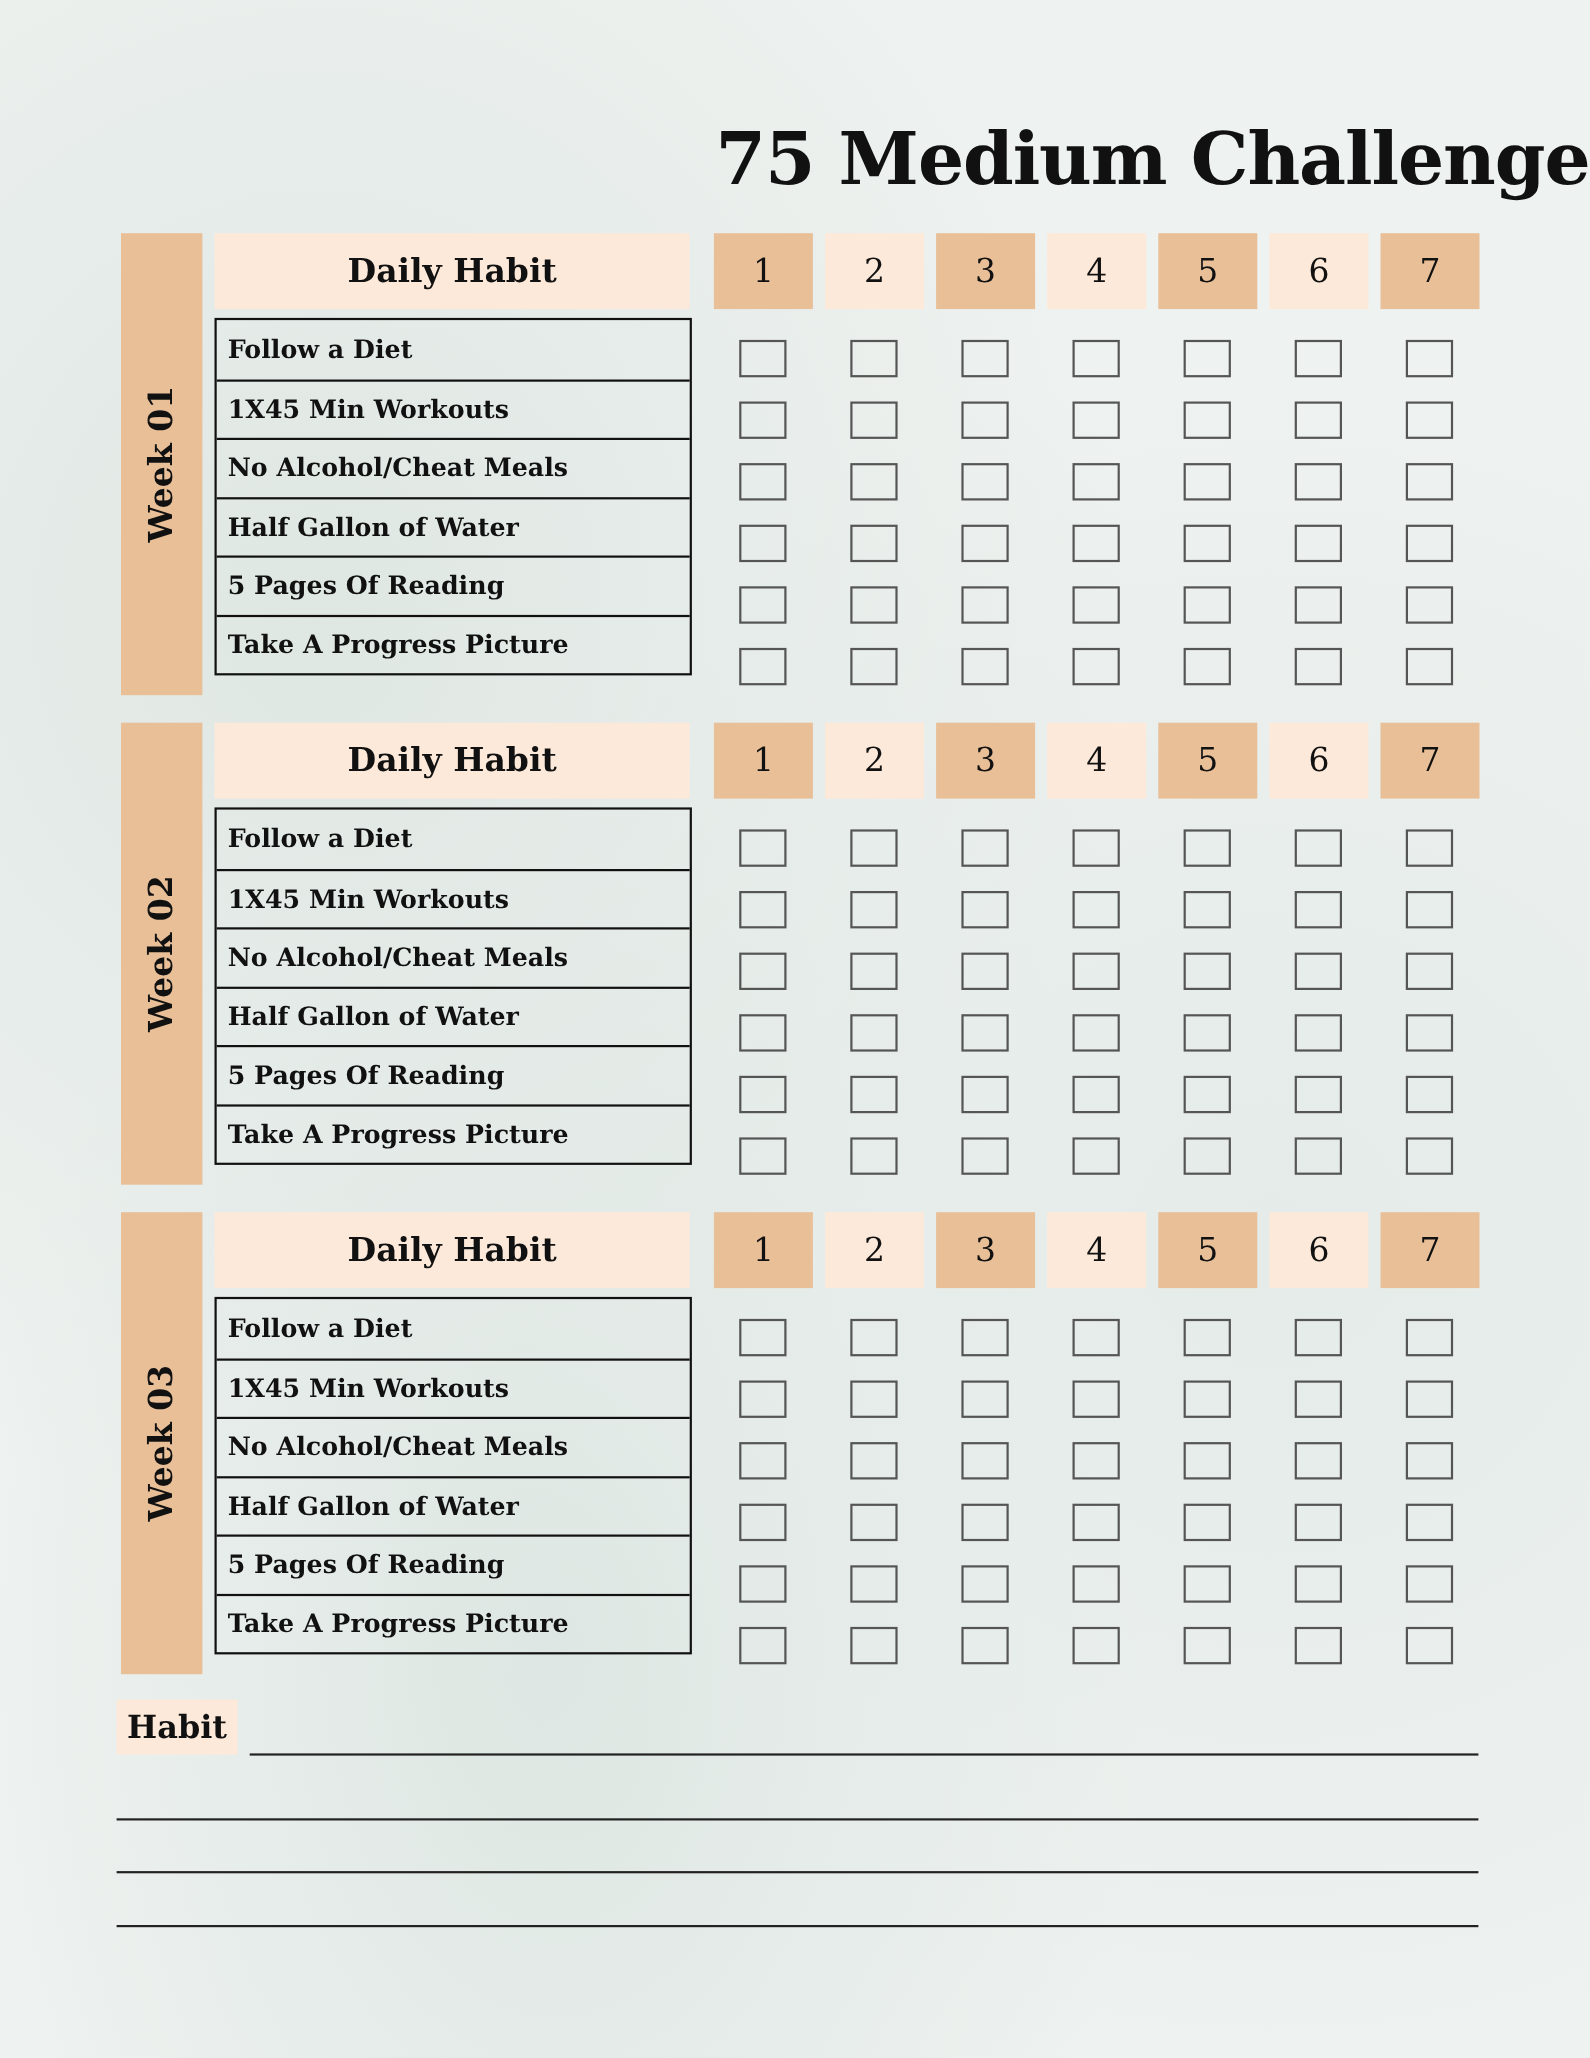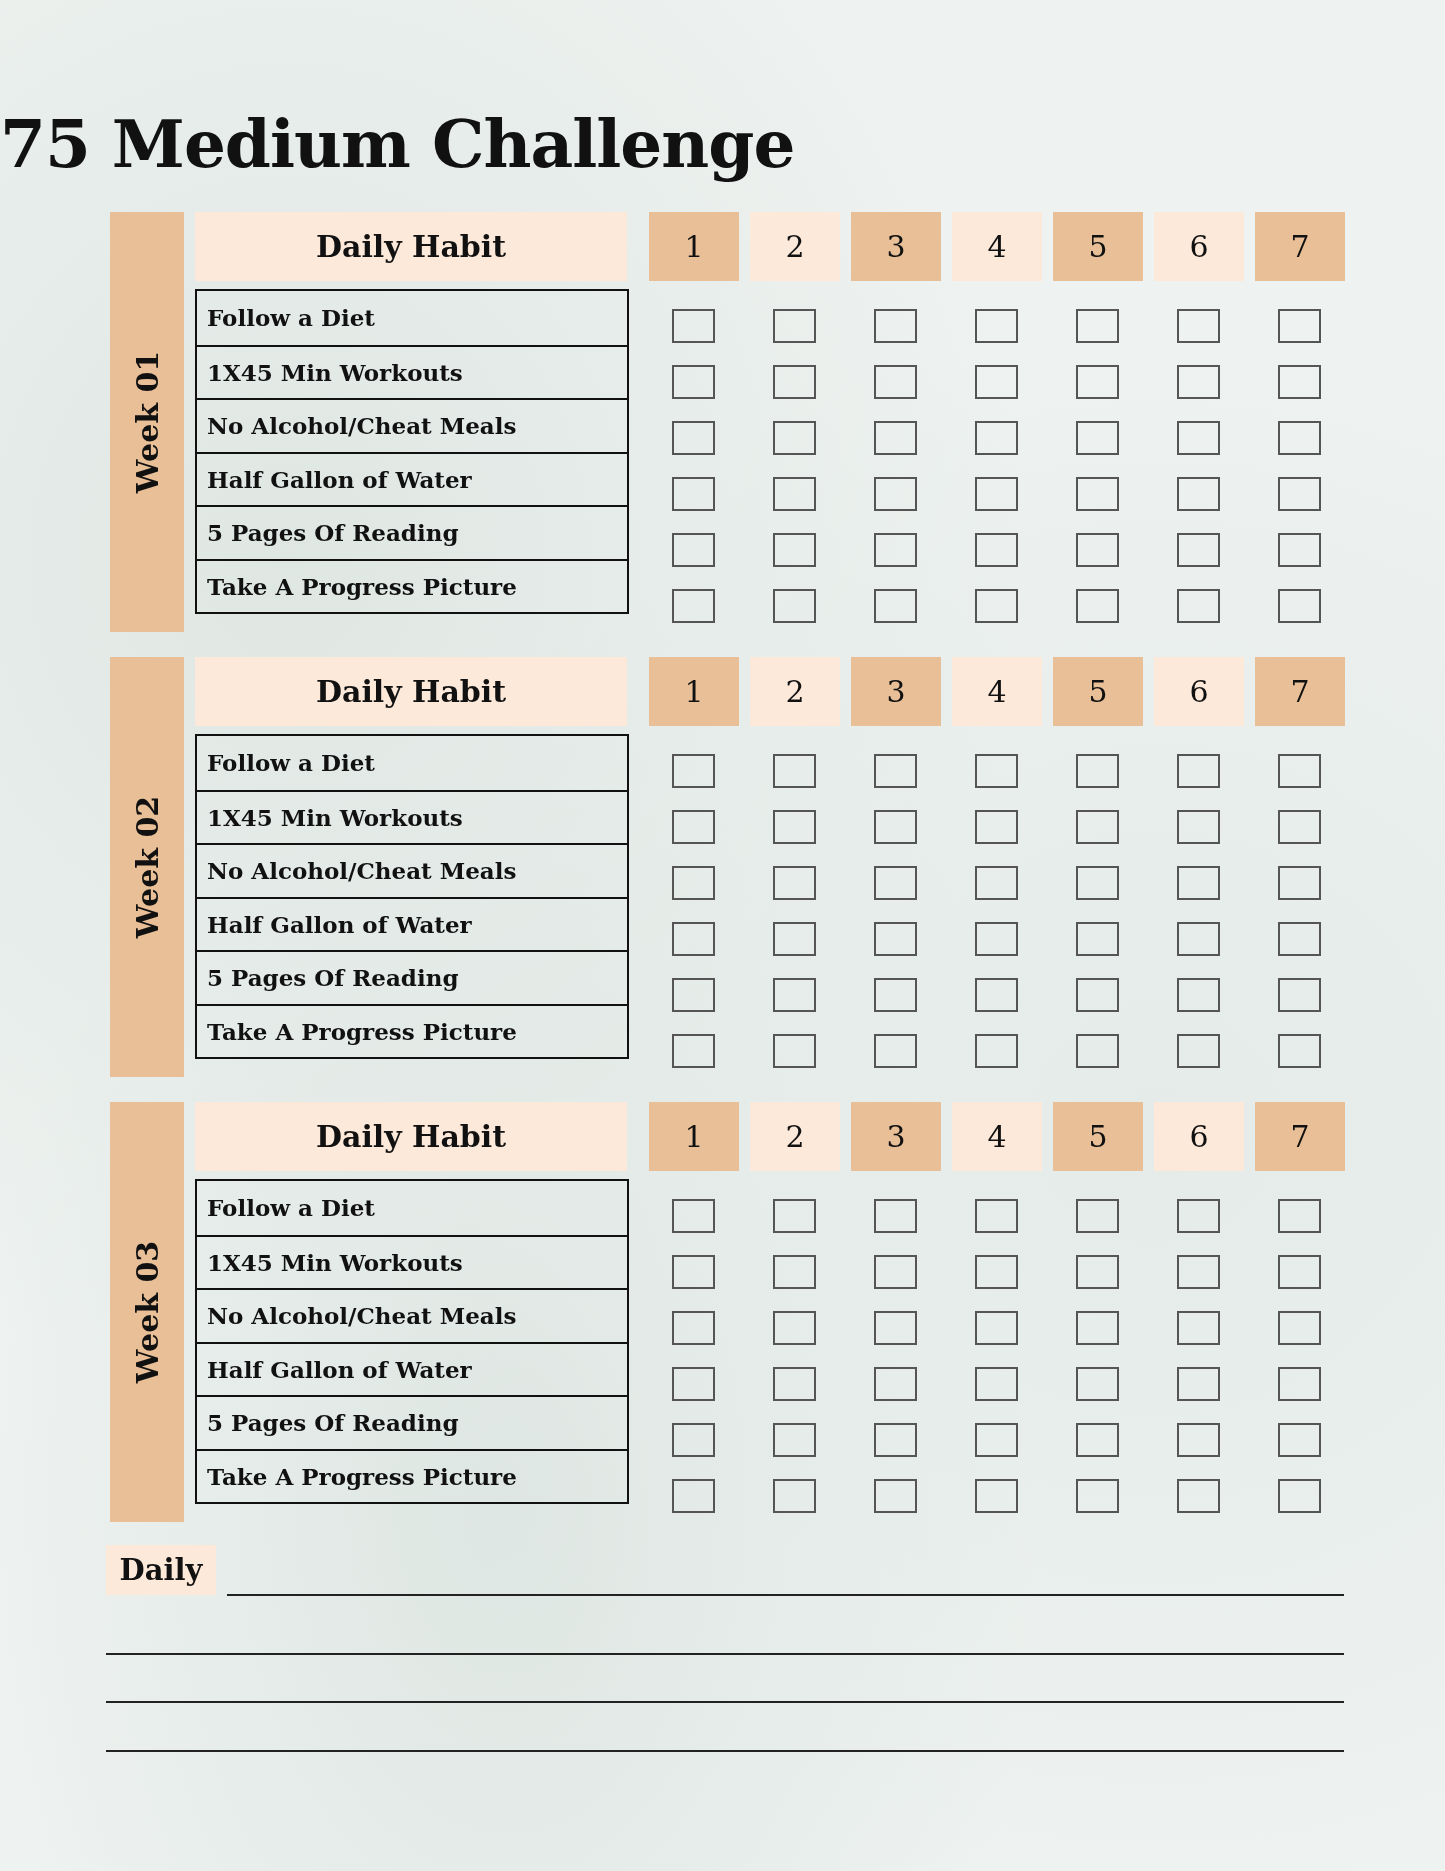--- a/index.html
+++ b/index.html
@@ -2,21 +2,21 @@
 <html><head>
 <meta charset="utf-8">
 <style>
   html,body{margin:0;padding:0;}
   body{width:1445px;height:1871px;position:relative;overflow:hidden;
     background:radial-gradient(ellipse at 20% 30%, #dfe7e3 0%, rgba(223,231,227,0) 45%),
                radial-gradient(ellipse at 80% 60%, #e4ebe8 0%, rgba(228,235,232,0) 50%),
                radial-gradient(ellipse at 35% 80%, #dde6e2 0%, rgba(221,230,226,0) 40%),
                #eef2f0;
     font-family:"DejaVu Serif","Liberation Serif",serif;color:#111;}
-  .title{position:absolute;left:0;width:1445px;top:105px;text-align:left;font-size:66px;font-weight:bold;letter-spacing:-1px;}
+  .title{position:absolute;left:0;width:1445px;top:105px;text-align:right;font-size:66px;font-weight:bold;letter-spacing:-1px;}
   .week{position:absolute;left:110px;width:1234px;height:420px;}
   .week-bar{position:absolute;left:0;top:0;width:74px;height:420px;background:#e9bf98;}
   .week-label{position:absolute;left:37px;top:210px;transform:translate(-50%,-50%) rotate(-90deg);white-space:nowrap;font-size:30px;font-weight:bold;}
   .habit-head{position:absolute;left:85px;top:0;width:432px;height:69px;background:#fde9d9;display:flex;align-items:center;justify-content:center;font-size:30px;font-weight:bold;}
   .day{position:absolute;top:0;width:90px;height:69px;display:flex;align-items:center;justify-content:center;font-size:30px;}
   .day.dark{background:#e9bf98;} .day.light{background:#fde9d9;}
   .table{position:absolute;left:85px;top:77px;width:430px;border:2px solid #111;}
   .row{height:53.5px;border-top:2px solid #111;display:flex;align-items:center;padding-left:10px;font-size:23px;font-weight:bold;box-sizing:border-box;}
   .row:first-child{border-top:none;}
   .cb{position:absolute;width:43px;height:34px;border:2px solid #555;box-sizing:border-box;background:transparent;}
@@ -213,17 +213,17 @@
       <div class="cb" style="left:562px;top:377px"></div>
       <div class="cb" style="left:663px;top:377px"></div>
       <div class="cb" style="left:764px;top:377px"></div>
       <div class="cb" style="left:865px;top:377px"></div>
       <div class="cb" style="left:966px;top:377px"></div>
       <div class="cb" style="left:1067px;top:377px"></div>
       <div class="cb" style="left:1168px;top:377px"></div>
     </div>
   </div>
 
-<div class="notes-box">Daily</div>
+<div class="notes-box">Habit</div>
 <div class="line" style="left:227px;top:1594px;width:1117px;"></div>
 <div class="line" style="left:106px;top:1653px;width:1238px;"></div>
 <div class="line" style="left:106px;top:1701px;width:1238px;"></div>
 <div class="line" style="left:106px;top:1750px;width:1238px;"></div>
 
 </body></html>

